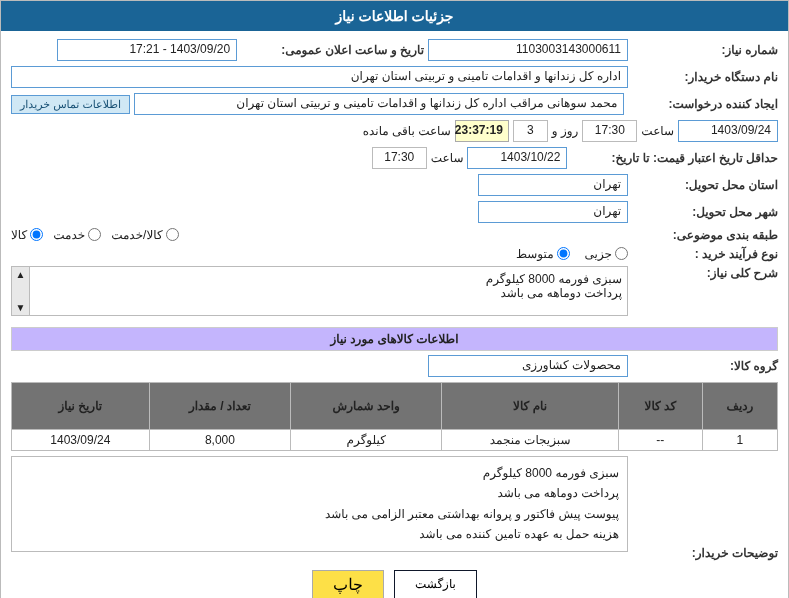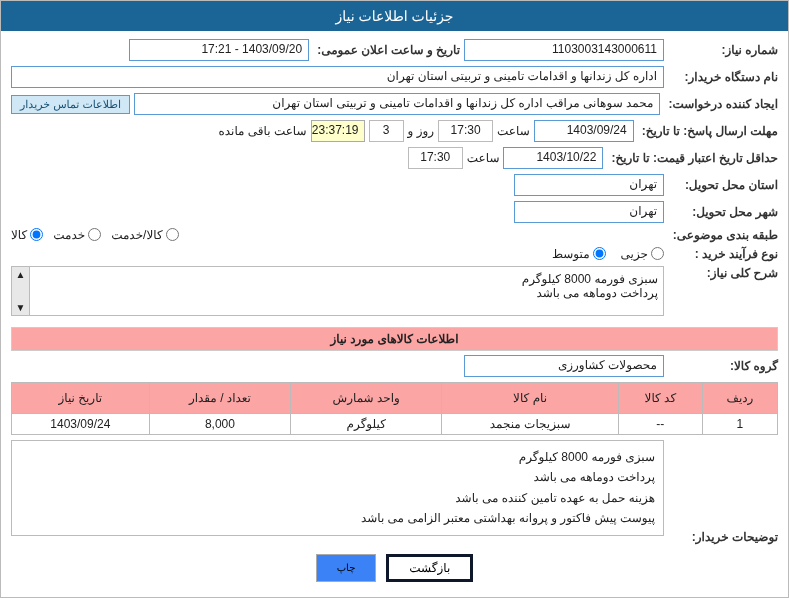--- a/index.html
+++ b/index.html
@@ -16,38 +16,39 @@
       background: #fff;
       border: 1px solid #bbb;
       margin: 0 auto;
     }
     .header-bar {
       background: #1a6496;
       color: #fff;
       text-align: center;
       padding: 7px 10px;
       font-size: 14px;
-      font-weight: normal;
+      font-weight: bold;
     }
     .content {
       padding: 8px 10px;
     }
     .info-row {
       display: flex;
       align-items: center;
       margin-bottom: 5px;
       gap: 4px;
     }
     .label {
       color: #333;
       font-weight: bold;
       white-space: nowrap;
       min-width: 110px;
       text-align: right;
       padding-left: 4px;
+      margin-left: 36px;
     }
     .value-box {
       border: 1px solid #bbb;
       background: #fff;
       padding: 2px 6px;
       min-height: 22px;
       flex: 1;
       text-align: right;
     }
     .value-box.blue-border {
@@ -75,21 +76,21 @@
       align-items: center;
       flex: 1;
       justify-content: flex-end;
     }
     .radio-item {
       display: flex;
       align-items: flex-start;
       gap: 3px;
     }
     .section-title {
-      background: #fca5a5;
+      background: #c4b5fd;
       border: 1px solid #ccc;
       padding: 4px 8px;
       font-weight: bold;
       margin: 6px 0 4px 0;
       text-align: center;
     }
     .description-box {
       border: 1px solid #bbb;
       background: #fff;
       padding: 5px;
@@ -112,54 +113,54 @@
       font-size: 10px;
       cursor: pointer;
       padding: 2px;
     }
     .info-table {
       width: 100%;
       border-collapse: collapse;
       margin-bottom: 5px;
     }
     .info-table th {
-      background: #fca5a5;
-      border: 1px solid #bbb;
-      padding: 8px 6px;
-      text-align: center;
-      font-weight: normal;
+      background: #737373;
+      border: 1px solid #bbb;
+      padding: 16px 6px;
+      text-align: center;
+      font-weight: bold;
     }
     .info-table td {
       border: 1px solid #bbb;
       padding: 3px 6px;
       text-align: center;
     }
     .buyer-notes {
       border: 1px solid #bbb;
       background: #fff;
       padding: 6px 8px;
       line-height: 1.7;
       margin-bottom: 8px;
     }
     .footer-buttons {
       display: flex;
       justify-content: center;
       gap: 10px;
       padding: 5px;
     }
     .btn-print {
-      background: #3b82f6;
+      background: #fde047;
       border: 1px solid #aaa;
       padding: 4px 20px;
       cursor: pointer;
-      font-size: 10px;
+      font-size: 16px;
     }
     .btn-back {
       background: #fff;
-      border: 3px solid #0f172a;
+      border: 1px solid #0f172a;
       padding: 4px 20px;
       cursor: pointer;
       font-size: 12px;
     }
   </style>
 </head>
 <body>
 
 <div class="main-container">
 
@@ -181,27 +182,26 @@
       <div class="value-box blue-border">اداره کل زندانها و اقدامات تامینی و تربیتی استان تهران</div>
     </div>
 
     <div class="info-row">
       <span class="label">ایجاد کننده درخواست:</span>
       <div class="value-box blue-border">محمد سوهانی مراقب  اداره کل زندانها و اقدامات تامینی و تربیتی استان تهران</div>
       <button class="btn-info">اطلاعات تماس خریدار</button>
     </div>
 
     <div class="info-row">
-      <span class="label">مهلت ارسال پاسخ: تا تاریخ:</span>
       <div class="value-box blue-border" style="max-width:100px;">1403/09/24</div>
       <span style="white-space:nowrap;">ساعت</span>
       <div class="small-box" style="width:55px;">17:30</div>
       <span style="white-space:nowrap;">روز و</span>
       <div class="small-box" style="width:35px;">3</div>
-      <div class="small-box" style="width:54px;background:#ffffcc;border-color:#aaa;">23:37:19</div>
+      <div class="small-box" style="width:54px;background:#ffffcc;border-color:#aaa;font-weight:bold;">23:37:19</div>
       <span style="white-space:nowrap;">ساعت باقی مانده</span>
     </div>
 
     <div class="info-row">
       <span class="label">حداقل تاریخ اعتبار قیمت: تا تاریخ:</span>
       <div class="value-box blue-border" style="max-width:100px;">1403/10/22</div>
       <span style="white-space:nowrap;">ساعت</span>
       <div class="small-box" style="width:55px;">17:30</div>
     </div>
 
@@ -288,22 +288,22 @@
           </tr>
         </tbody>
     </table>
 
     <div class="info-row" style="align-items:flex-end;">
       <span class="label">توضیحات خریدار:</span>
       <div class="buyer-notes" style="flex:1;">
         <div id="tozi-lines">
             <div>سبزی فورمه 8000 کیلوگرم</div>
             <div>پرداخت دوماهه می باشد</div>
+            <div>پیوست پیش فاکتور و پروانه بهداشتی معتبر الزامی می باشد</div>
             <div>هزینه حمل به عهده تامین کننده می باشد</div>
-            <div>پیوست پیش فاکتور و پروانه بهداشتی معتبر الزامی می باشد</div>
           </div>
       </div>
     </div>
 
     <div class="footer-buttons">
       <button class="btn-back">بازگشت</button>
       <button class="btn-print">چاپ</button>
     </div>
   </div>
 </div>

